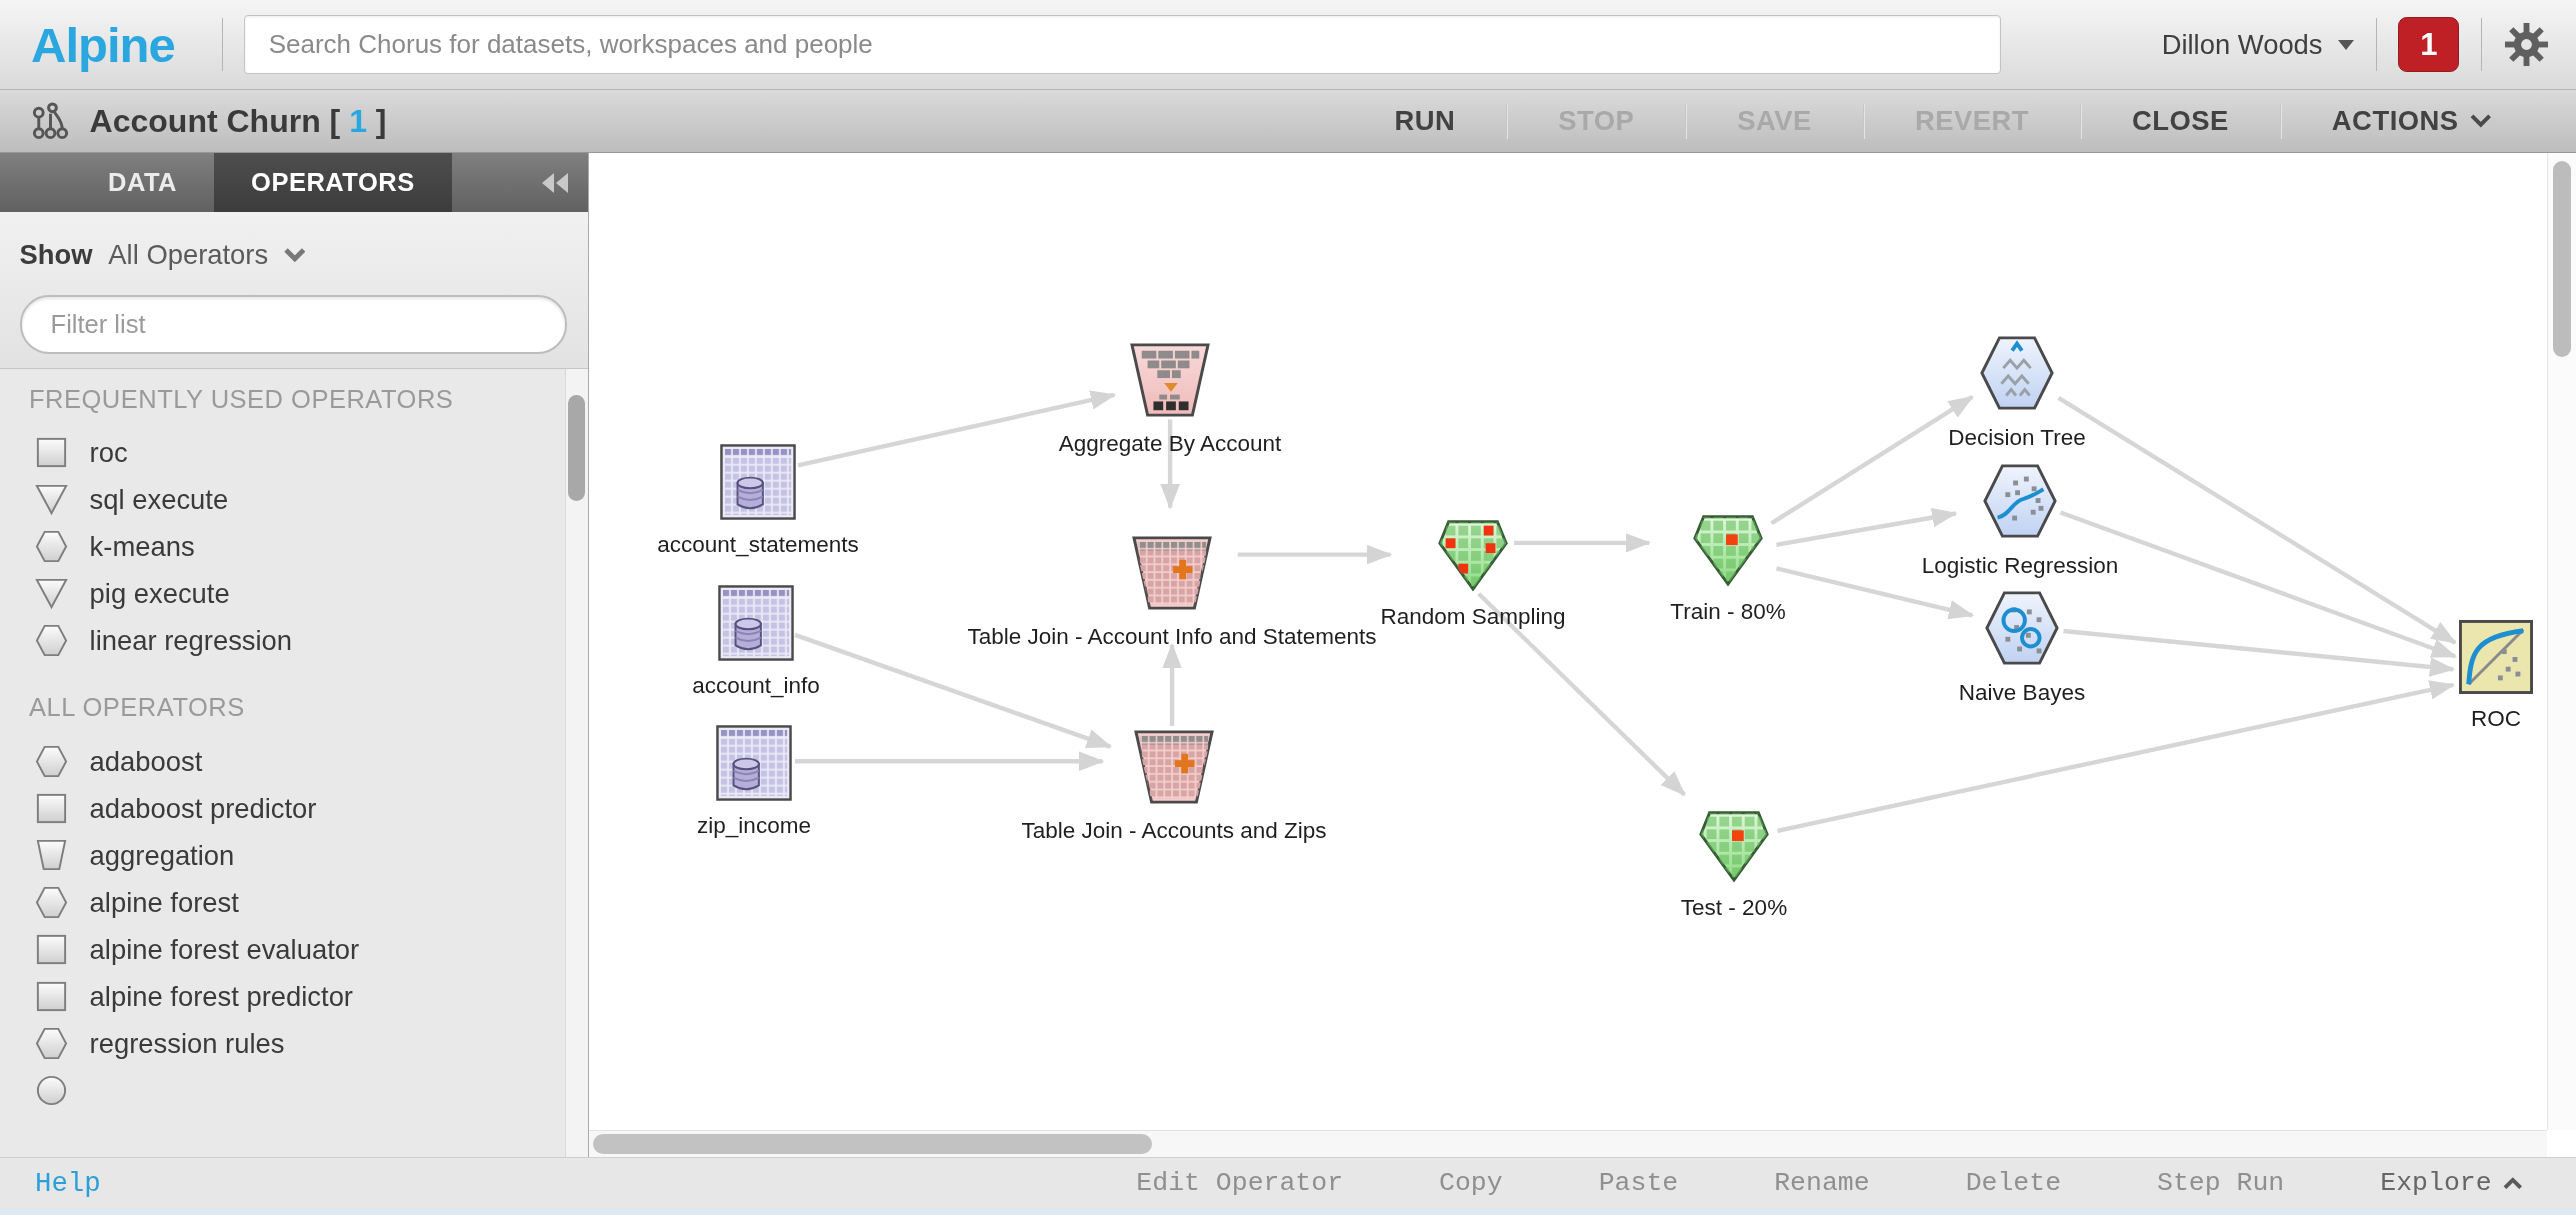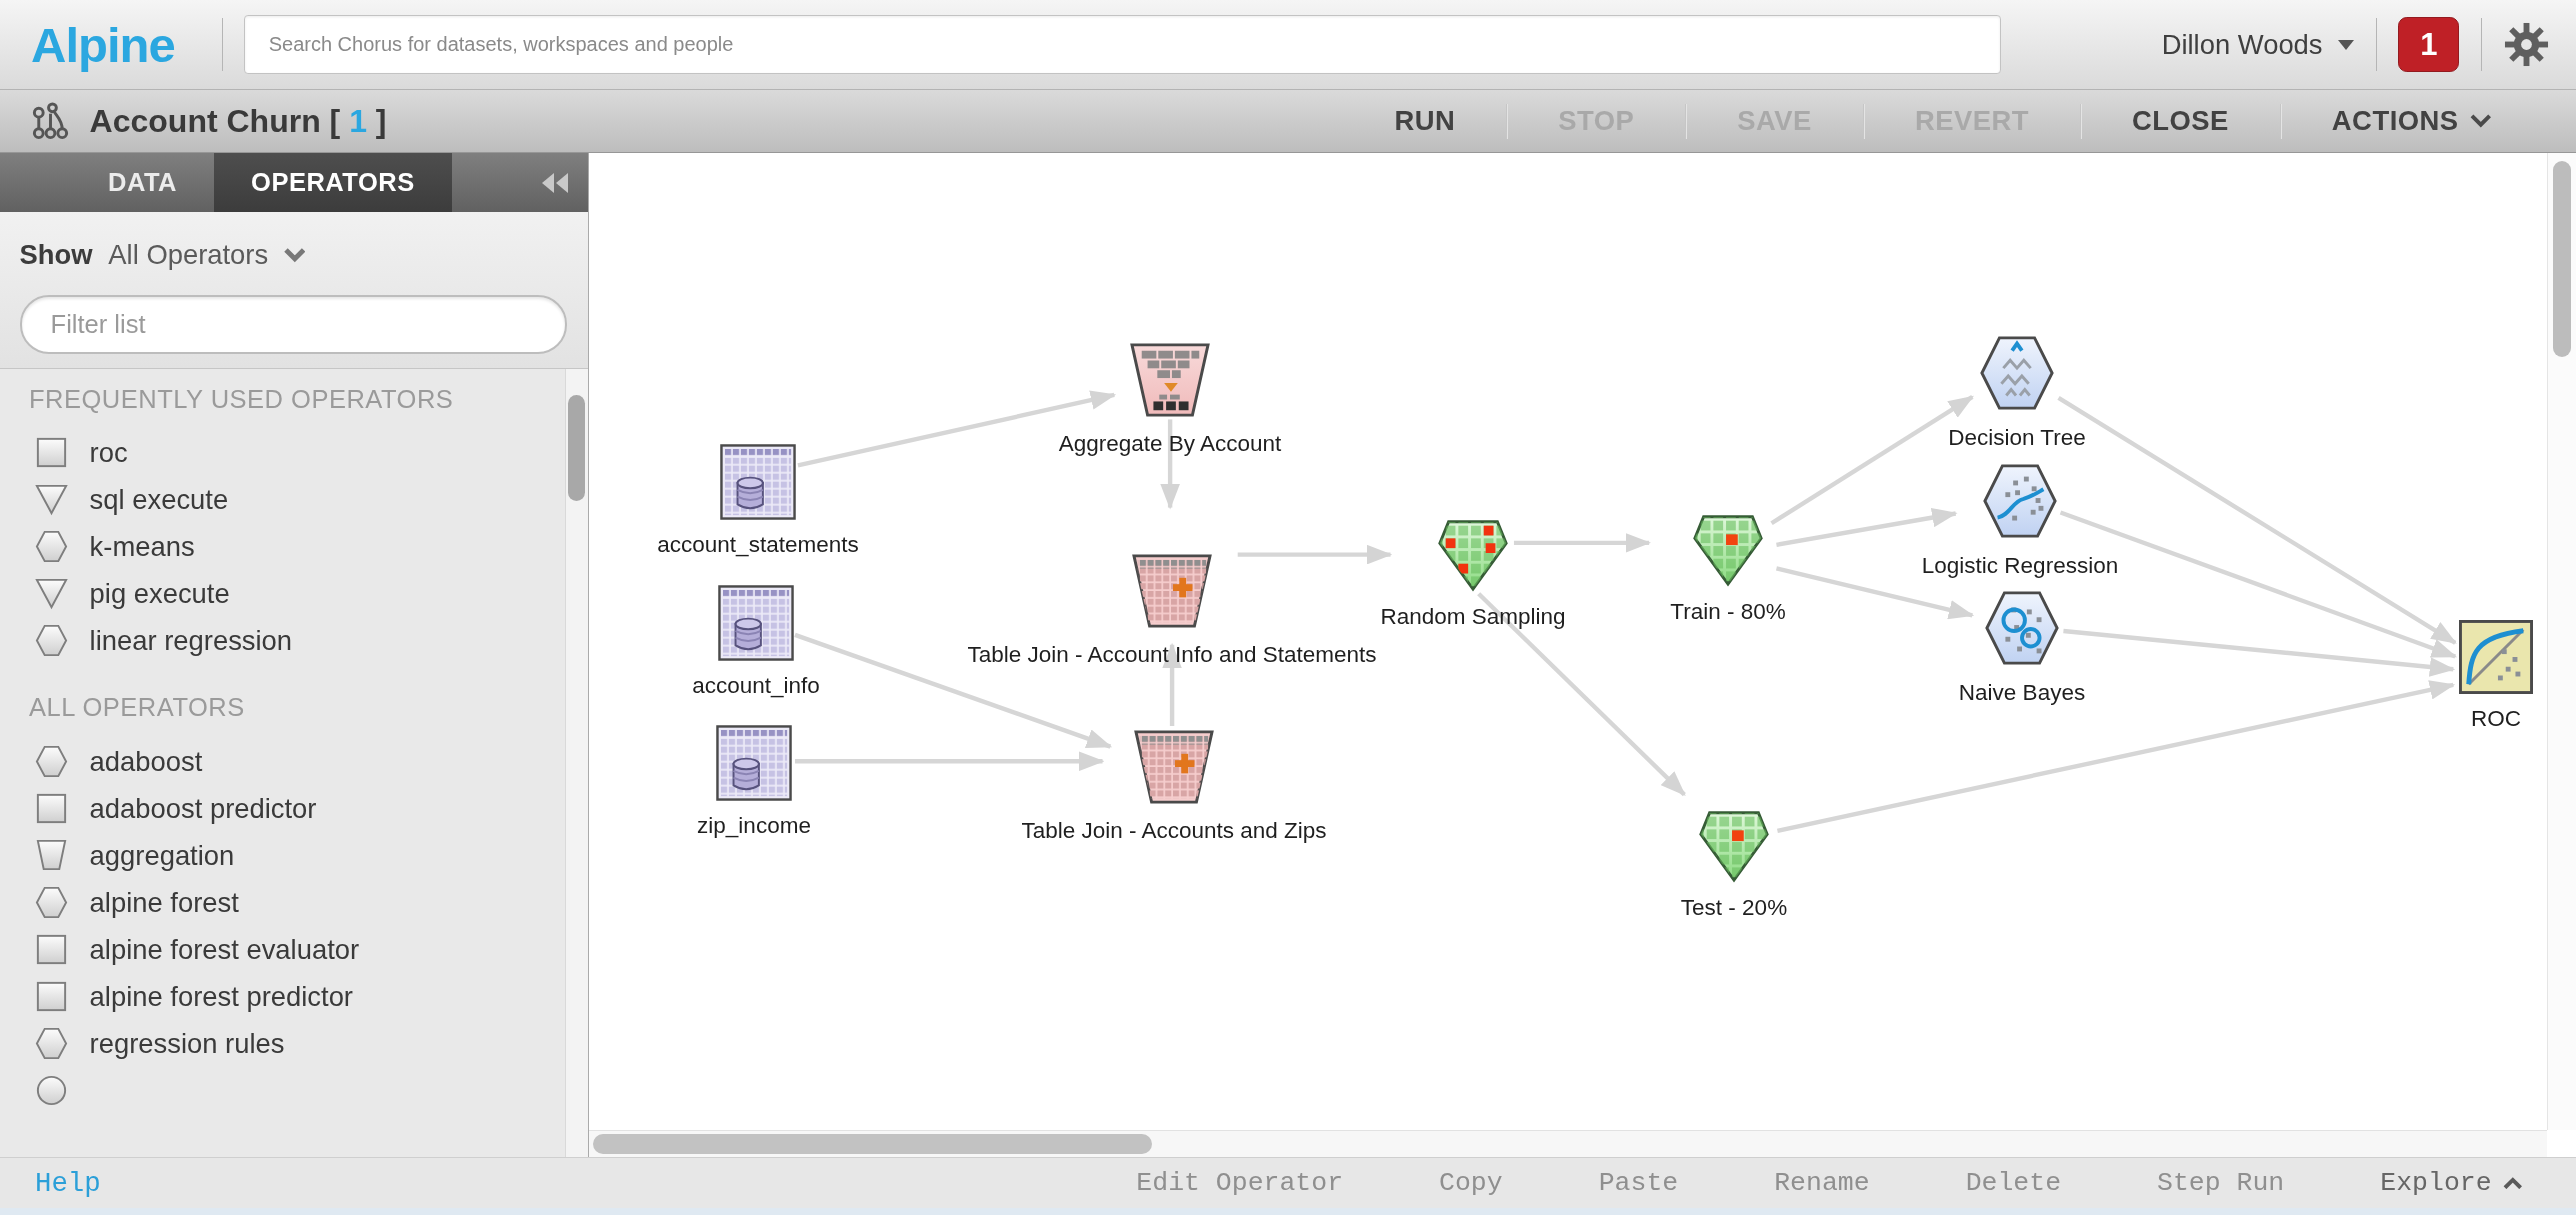--- a/index.html
+++ b/index.html
@@ -6,21 +6,21 @@
   html,body { width:2576px; height:1215px; overflow:hidden;
     font-family:"Liberation Sans", sans-serif; background:#fff; }
 
   
   .topbar { height:90px; display:flex; align-items:center;
     background:linear-gradient(#f5f5f5,#dadada); border-bottom:1px solid #b3b3b3; }
   .logo { margin-left:31px; width:169px; font-size:49px; font-weight:700;
     color:#2ba7e0; letter-spacing:-1px; }
   .v-div { width:1px; height:53px; background:#b5b5b5; margin:0 21.6px; }
   .search-input { width:1757px; height:59px; border:1px solid #c3c3c3; border-radius:3.9px;
-    background:#fff; font-size:20px; padding:0 23.5px; color:#555; outline:none;
+    background:#fff; font-size:26px; padding:0 23.5px; color:#555; outline:none;
     box-shadow:inset 0 1px 2.9px rgba(0,0,0,.08); font-family:"Liberation Sans",sans-serif; }
   .search-input::placeholder { color:#8a8a8a; }
   .user-cluster { display:flex; align-items:center; margin-left:auto; margin-right:27.4px; }
   .user-name { font-size:27.4px; color:#3f3f3f; }
   .user-caret { margin-left:15.7px; width:0; height:0;
     border-left:8.8px solid transparent; border-right:8.8px solid transparent;
     border-top:10.8px solid #555; }
   .badge { width:61px; height:55px; background:#bf2026; border:1px solid #931a1f;
     border-radius:8.8px; color:#fff; font-size:31px; font-weight:700;
     display:flex; align-items:center; justify-content:center; }
@@ -398,21 +398,21 @@
           </g>
         <g fill="#2f2f2f">
             <rect x="26" y="62" width="10" height="9"></rect>
             <rect x="39" y="62" width="10" height="9"></rect>
             <rect x="52" y="62" width="10" height="9"></rect>
           </g>
       </svg>
       <div class="node-label">Aggregate By Account</div>
     </div>
 
-    <div class="node" style="left:541px;top:399px;width:84px">
+    <div class="node" style="left:541px;top:381px;width:84px">
       <svg width="84" height="78" viewBox="0 0 86 80">
         <polygon points="4,4 82,4 66,76 20,76" fill="#f5cdcd" stroke="#4a4a4a" stroke-width="3"></polygon>
         <g clip-path="url(#cp-trap)">
           <rect x="8" y="8" width="70" height="64" fill="url(#pat-pink-cells)"></rect>
           <rect x="8" y="8" width="70" height="9" fill="url(#pat-gray-cells)"></rect>
         </g>
         <g fill="#e2761d">
             <rect x="44" y="33" width="20" height="7"></rect>
             <rect x="50.5" y="26.5" width="7" height="20"></rect>
           </g>

